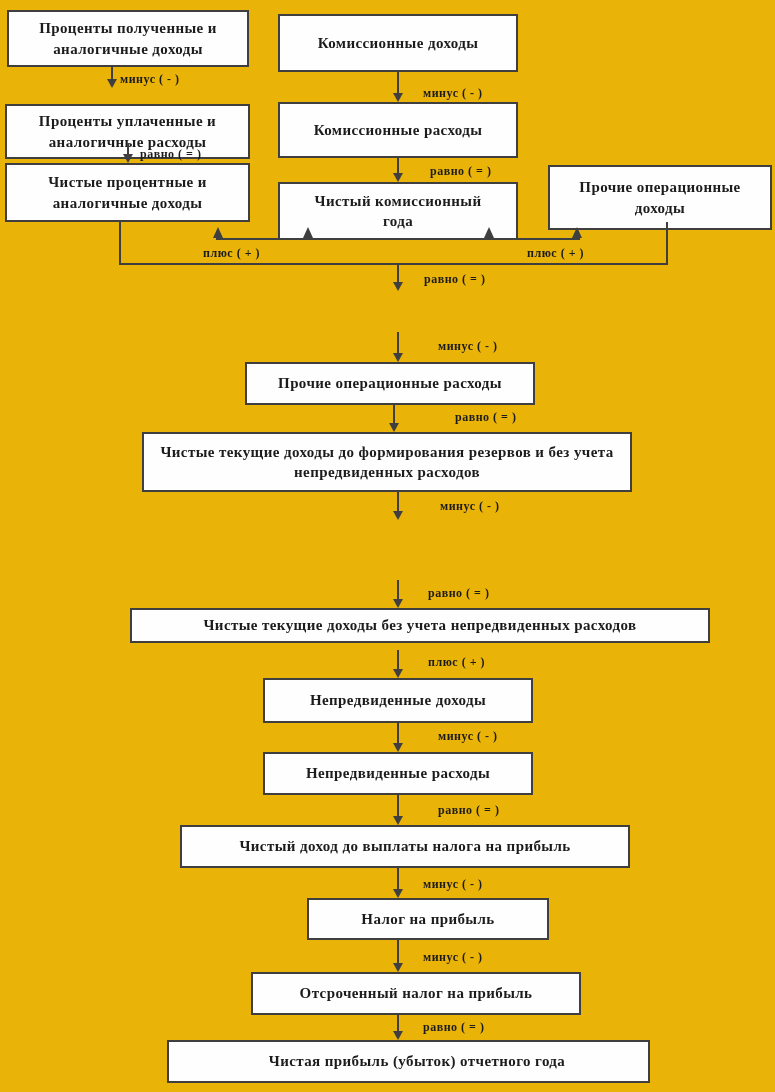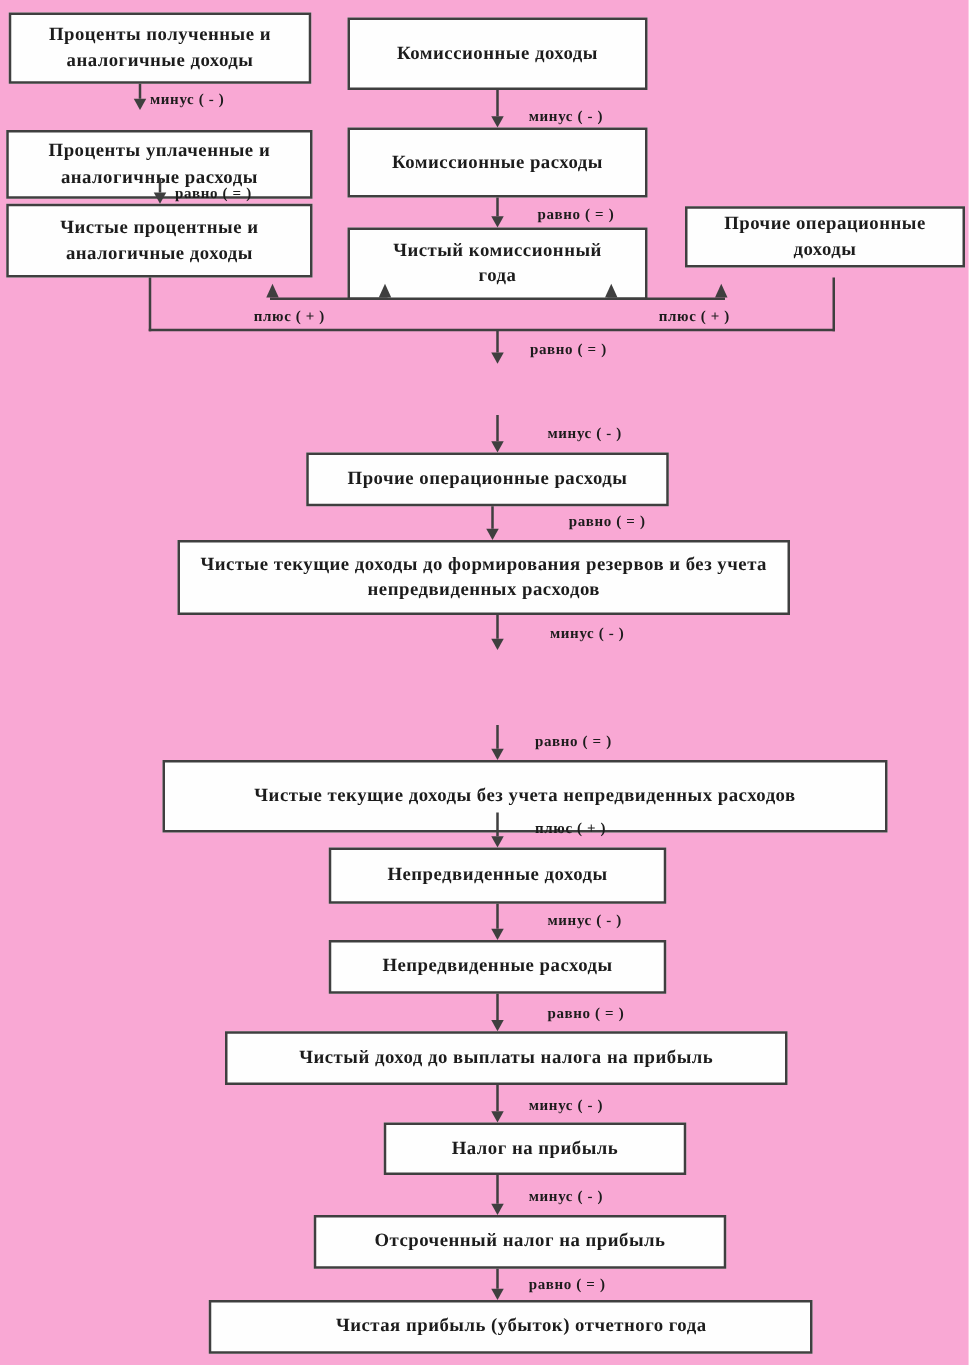--- a/index.html
+++ b/index.html
@@ -1,19 +1,19 @@
 <!DOCTYPE html>
 <html><head>
 <meta charset="utf-8">
 <style>
   html,body { margin:0; padding:0; background:#ffffff; }
   .stage {
     position:relative;
     width:775px; height:1092px;
-    background:#f9a8d4;
+    background:#eab308;
     font-family:"Liberation Serif", serif;
     overflow:hidden;
   }
   .node {
     position:absolute;
     box-sizing:border-box;
     border:2px solid #3f3f3f;
     background:#fefefe;
     display:flex; align-items:center; justify-content:center;
     text-align:center;
@@ -47,24 +47,24 @@
 <body>
 
 <div class="stage">
 
   <div class="node" style="left:7px;   top:10px;  width:242px; height:57px;">Проценты полученные и аналогичные доходы</div>
   <div class="node" style="left:278px; top:14px;  width:240px; height:58px;">Комиссионные доходы</div>
   <div class="node" style="left:5px;   top:104px;  width:245px; height:55px;">Проценты уплаченные и аналогичные расходы</div>
   <div class="node" style="left:278px; top:102px; width:240px; height:56px;">Комиссионные расходы</div>
   <div class="node" style="left:5px;   top:163px; width:245px; height:59px;">Чистые процентные и аналогичные доходы</div>
   <div class="node" style="left:278px; top:182px; width:240px; height:58px; padding:2px 22px;">Чистый комиссионный года</div>
-  <div class="node" style="left:548px; top:165px; width:224px; height:49px;">Прочие операционные доходы</div>
+  <div class="node" style="left:548px; top:165px; width:224px; height:65px;">Прочие операционные доходы</div>
   <div class="node" style="left:245px; top:362px; width:290px; height:43px;">Прочие операционные расходы</div>
   <div class="node" style="left:142px; top:432px; width:490px; height:60px;">Чистые текущие доходы до формирования резервов и без учета непредвиденных расходов</div>
-  <div class="node" style="left:130px; top:608px; width:580px; height:58px;">Чистые текущие доходы без учета непредвиденных расходов</div>
+  <div class="node" style="left:130px; top:608px; width:580px; height:35px;">Чистые текущие доходы без учета непредвиденных расходов</div>
   <div class="node" style="left:263px; top:678px; width:270px; height:45px;">Непредвиденные доходы</div>
   <div class="node" style="left:180px; top:825px; width:450px; height:43px;">Чистый доход до выплаты налога на прибыль</div>
   <div class="node" style="left:263px; top:752px; width:270px; height:43px;">Непредвиденные расходы</div>
   <div class="node" style="left:275px; top:898px; width:242px; height:42px;margin-left:32px;">Налог на прибыль</div>
   <div class="node" style="left:251px; top:972px; width:330px; height:43px;">Отсроченный налог на прибыль</div>
   <div class="node" style="left:167px; top:1040px;width:483px; height:43px;padding-left:27px;">Чистая прибыль (убыток) отчетного года</div>
 
   <div class="op" style="left:120px; top:72px;">минус ( - )</div>
   <div class="op" style="left:423px; top:86px;">минус ( - )</div>
   <div class="op" style="left:140px; top:147px;">равно ( = )</div>

